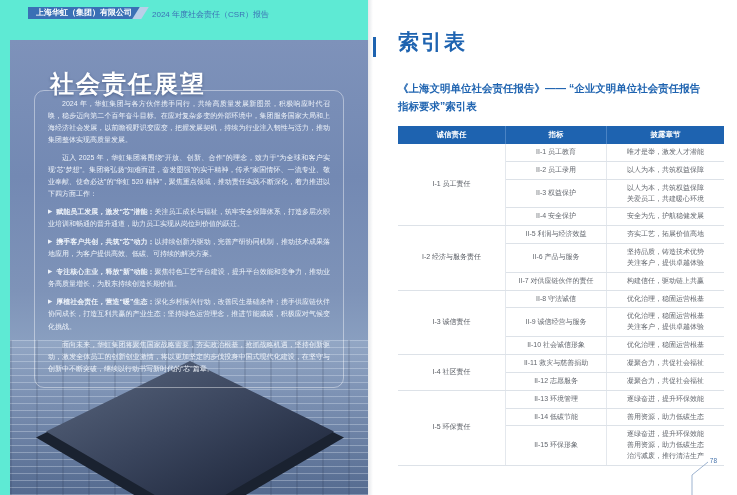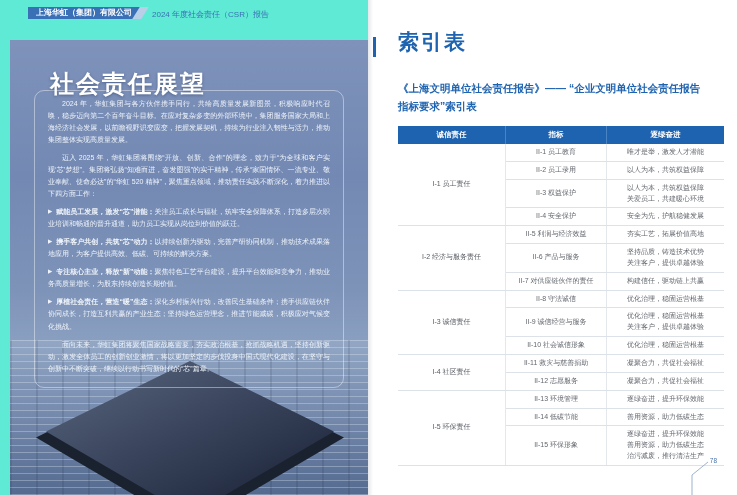--- a/index.html
+++ b/index.html
@@ -97,21 +97,21 @@
     <table class="idx">
       <colgroup>
           <col style="width:33%">
           <col style="width:31%">
           <col style="width:36%">
         </colgroup>
       <thead>
         <tr>
           <th>诚信责任</th>
           <th>指标</th>
-          <th>逐绿奋进</th>
+          <th>披露章节</th>
         </tr>
       </thead>
       <tbody id="idx-body">
           <tr>
             <td class="dim" rowspan="4">I-1 员工责任</td>
             <td>II-1 员工教育</td>
             <td>
               <div>唯才是举，激发人才潜能</div>
             </td>
           </tr>

